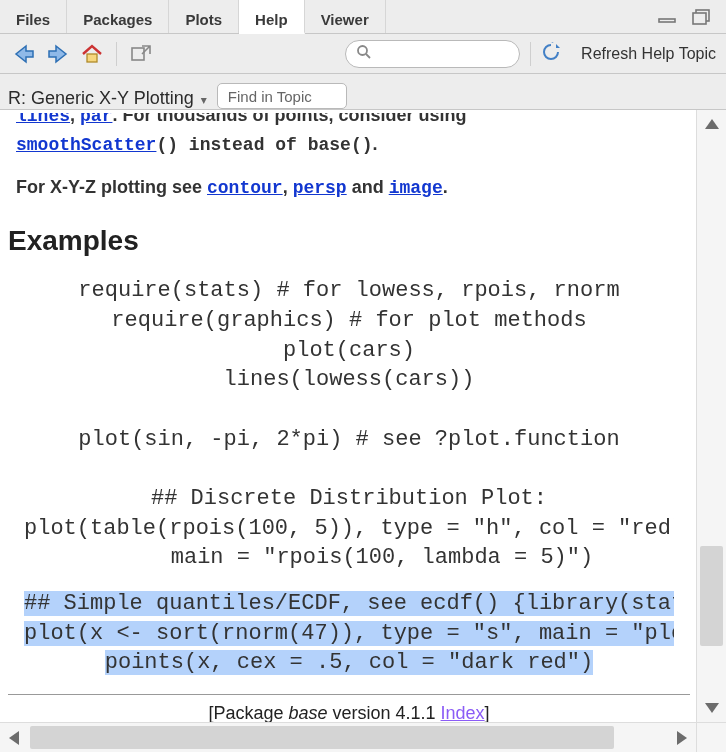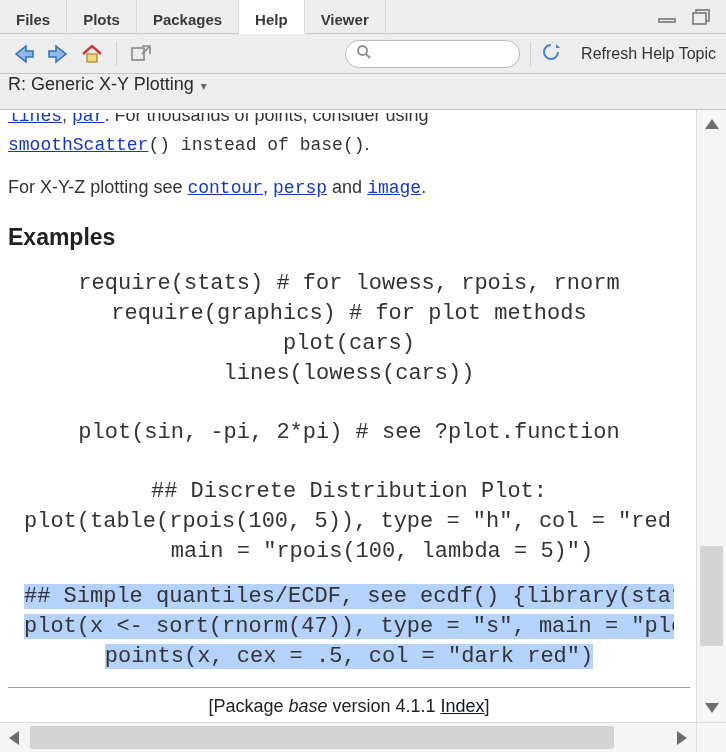--- a/index.html
+++ b/index.html
@@ -79,21 +79,21 @@
   .refresh {
     display: flex; align-items: center;
     gap: 20px;
     font-size: 16px;
     color: #333;
     cursor: pointer;
   }
 
   
   .subbar {
-    display: flex; align-items: flex-start;
+    display: flex; align-items: flex-end;
     height: 36px;
     background: #ededed;
     border-bottom: 1px solid #c7c7c7;
     padding: 0 6px;
     gap: 10px;
   }
   .topic-title {
     font-size: 18px;
     color: #2b2b2b;
     padding-left: 2px;
@@ -124,40 +124,40 @@
     grid-template-rows: 1fr 30px;
   }
   .content {
     grid-column: 1; grid-row: 1;
     overflow: hidden;
     background: #fff;
     padding: 0 6px 0 8px;
     font-size: 18px;
     line-height: 1.35;
   }
-  .content p { margin: 0.25em 0; }
+  .content p { margin: 0.25em 8px; font-weight: bold; }
   .content .partial-top {
     border-top: 1px dashed transparent;
     margin-top: -8px;
   }
   .clipped-text {
     display: inline-block;
     overflow: hidden;
     height: 14px;
     vertical-align: bottom;
     line-height: 0;
   }
   .clipped-text .inner { display: inline-block; transform: translateY(-10px); line-height: 24px;}
   a.codelink {
     color: #1237d0;
     text-decoration: underline;
     font-family: "Courier New", Courier, monospace;
   }
   h3.examples {
-    font-size: 23px;
+    font-size: 28px;
     font-weight: 700;
     margin: 22px 0 12px;
     color: #222;
   }
   pre.code {
     font-family: "Courier New", Courier, monospace;
     font-size: 22px;
     margin: 16px;
     white-space: pre;
     line-height: 1.35;
@@ -168,21 +168,21 @@
   hr.divider {
     border: none; border-top: 1px solid #999;
     margin: 14px 0 6px;
   }
   .pkgline {
     text-align: center;
     font-size: 18px;
     color: #222;
   }
   .pkgline .pkgname { font-style: italic; }
-  a.indexlink { color: #0f172a; text-decoration: underline; }
+  a.indexlink { color: #8b5cf6; text-decoration: underline; }
 
   
   .vscroll {
     grid-column: 2; grid-row: 1;
     background: #f5f5f5;
     border-left: 1px solid #ddd;
     position: relative;
   }
   .v-arrow {
     position: absolute; left: 0; right: 0;
@@ -226,22 +226,22 @@
     border-left: 1px solid #ddd;
     border-top: 1px solid #ddd;
   }
   .tri { fill: #6c6c6c; }
 </style>
 </head>
 <body>
 
 <div class="tabbar">
   <div class="tab">Files</div>
+  <div class="tab">Packages</div>
   <div class="tab">Plots</div>
-  <div class="tab">Packages</div>
   <div class="tab active">Help</div>
   <div class="tab">Viewer</div>
   <div class="tabbar-spacer"></div>
   <div class="winctl">
     <span class="tbtn">
       <svg width="20" height="12" viewBox="0 0 20 12">
           <rect x="1" y="8" width="16" height="3" fill="none" stroke="#777" stroke-width="1.6"></rect>
         </svg>
     </span>
     <span class="tbtn">

